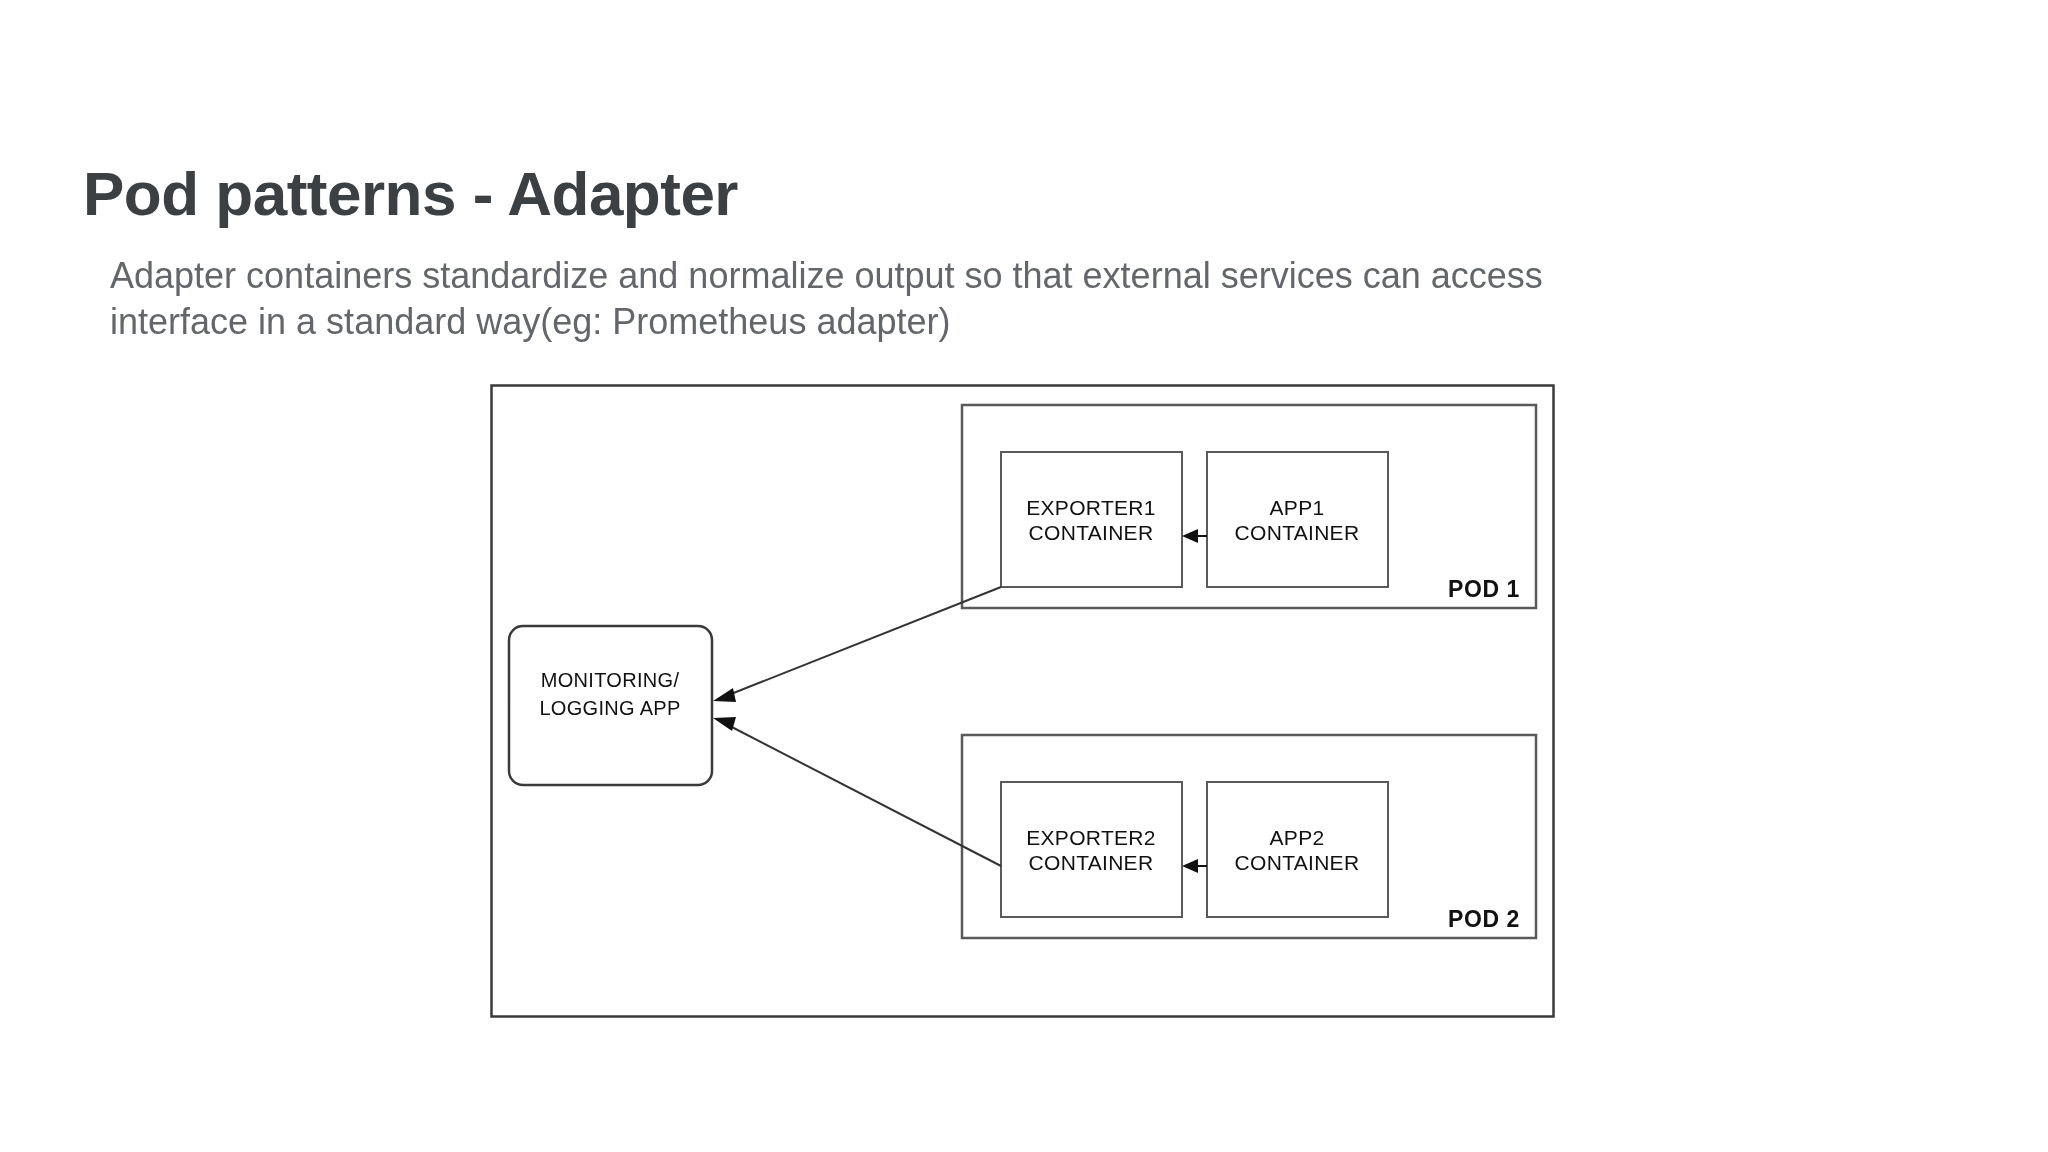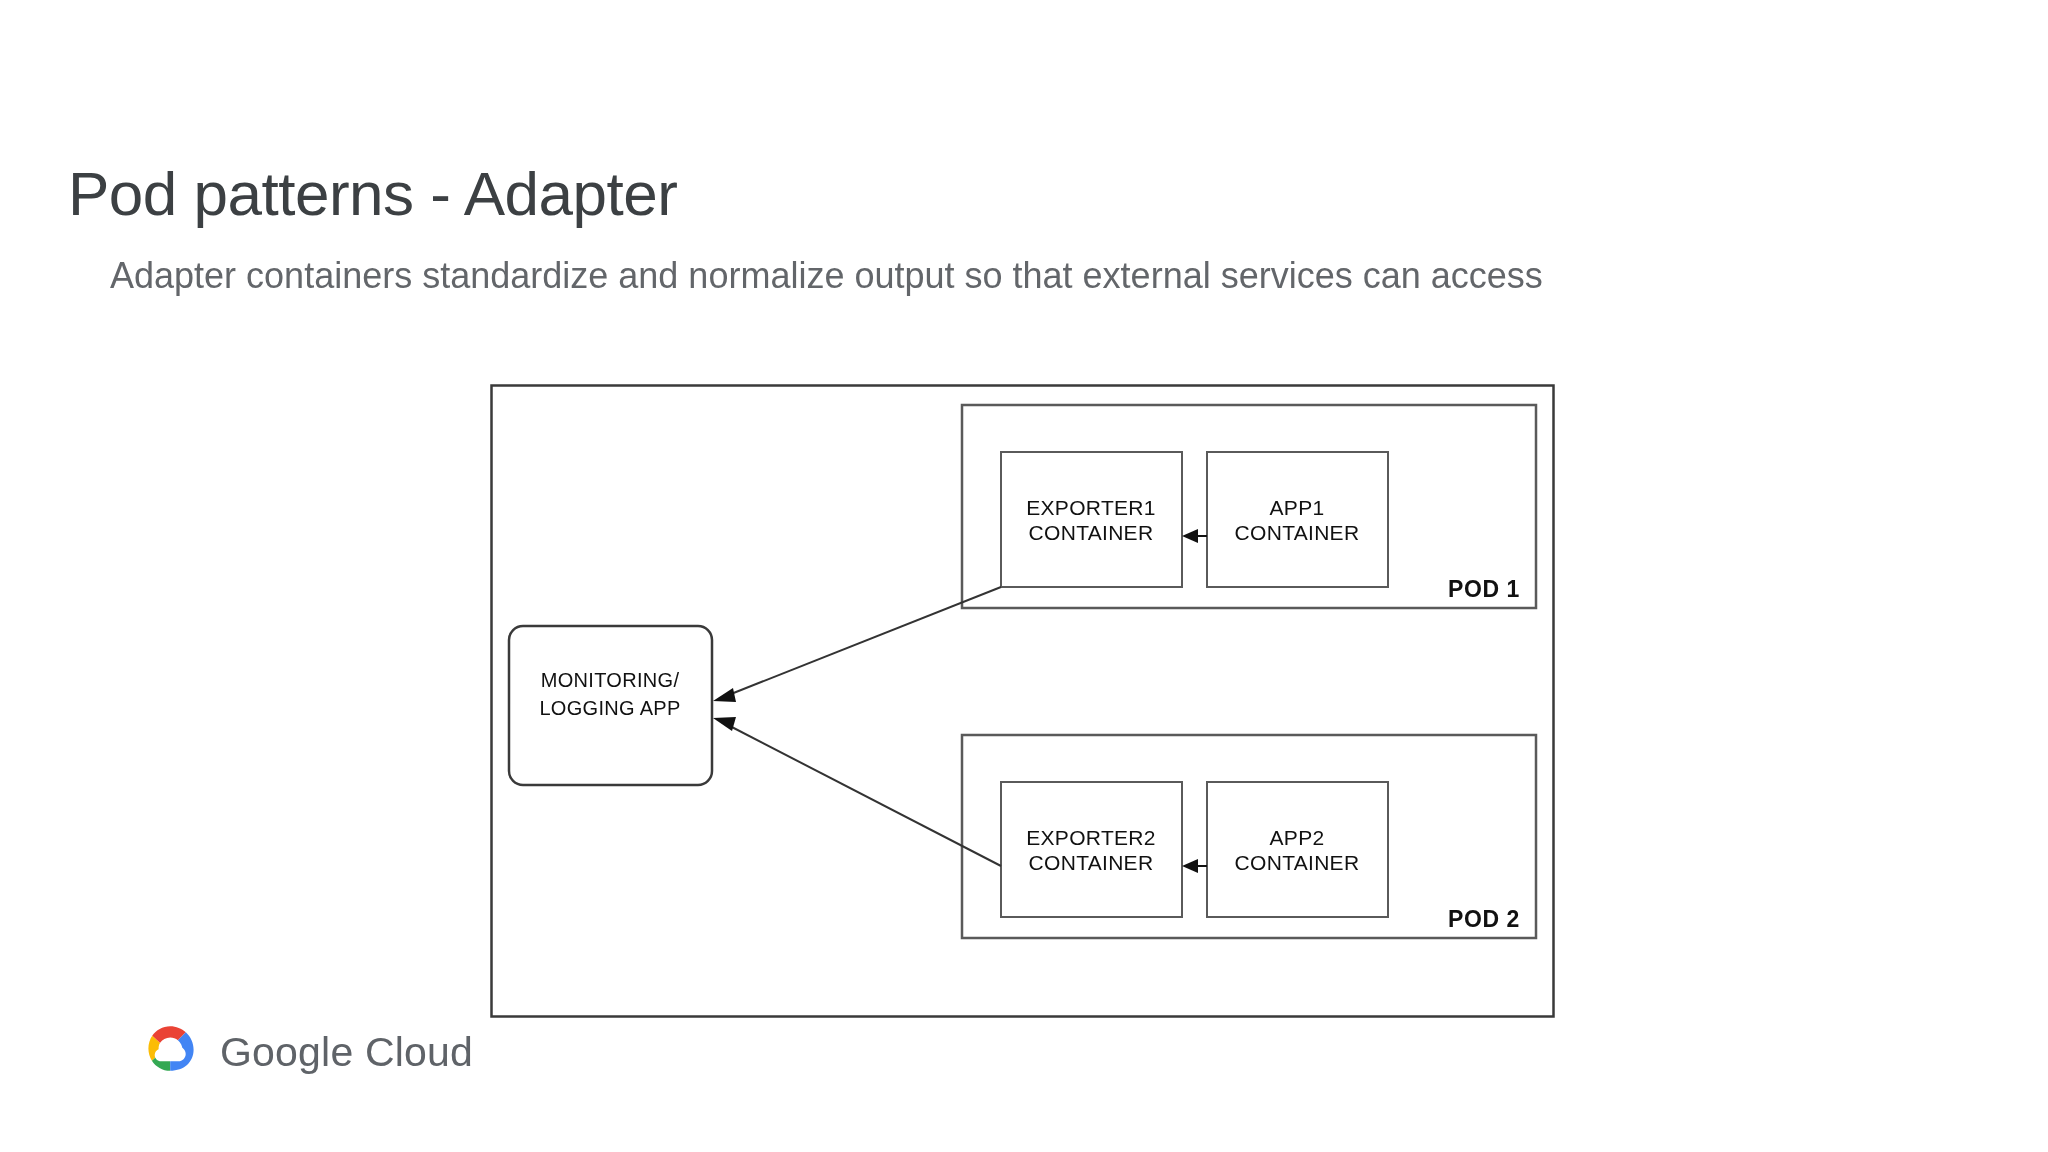--- a/index.html
+++ b/index.html
@@ -19,24 +19,24 @@
 
   .slide {
     position: absolute;
     inset: 0;
     background: #ffffff;
   }
 
   
   .slide-title {
     position: absolute;
-    left: 68px;
+    left: 83px;
     top: 118px;
     font-size: 62px;
-    font-weight: 400;
+    font-weight: 700;
     letter-spacing: -0.5px;
     color: #3c4043;
     line-height: 1.1;
     white-space: nowrap;
   }
 
   
   .slide-subtitle {
     position: absolute;
     left: 82px;
@@ -101,20 +101,21 @@
 </style>
 </head>
 <body>
 
 <div class="slide">
 
   <h1 class="slide-title">Pod patterns - Adapter</h1>
 
   <div class="slide-subtitle">
     <span class="line">Adapter containers standardize and normalize output so that external services can access</span>
+    <span class="line">interface in a standard way(eg: Prometheus adapter)</span>
   </div>
 
   <div class="diagram">
     <svg width="1066" height="634" viewBox="0 0 1066 634" xmlns="http://www.w3.org/2000/svg">
 
       <rect x="1.5" y="1.5" width="1062" height="631" fill="#ffffff" stroke="#3a3a3a" stroke-width="2.5"></rect>
 
       <rect x="472" y="21" width="574" height="203" fill="#ffffff" stroke="#5a5a5a" stroke-width="2.5"></rect>
 
       <rect x="511" y="68" width="181" height="135" fill="#ffffff" stroke="#5a5a5a" stroke-width="2"></rect>
@@ -159,29 +160,14 @@
       </g>
 
       <g>
         <line x1="511" y1="482" x2="236" y2="340" stroke="#333333" stroke-width="2"></line>
         <polygon points="223,334 246,333 242,347" fill="#111111"></polygon>
       </g>
 
     </svg>
   </div>
 
-  <div class="gc-logo">
-    <svg class="gc-logo-mark" viewBox="0 0 64 56" xmlns="http://www.w3.org/2000/svg">
-
-      <path d="M32.2 2.2 C24.6 2.2 18.0 6.0 14.2 11.8 L22.0 19.0 C24.3 15.6 28.0 13.5 32.2 13.5 C35.1 13.5 37.8 14.5 39.9 16.2 L47.8 8.3 C43.7 4.5 38.2 2.2 32.2 2.2 Z" fill="#EA4335"></path>
-
-      <path d="M14.2 11.8 C11.8 15.4 10.4 19.8 10.4 24.5 C10.4 29.0 11.7 33.2 13.9 36.7 L22.0 29.6 C21.1 28.1 20.6 26.4 20.6 24.5 C20.6 22.5 21.1 20.6 22.0 19.0 Z" fill="#FBBC05"></path>
-
-      <path d="M13.9 36.7 C17.7 42.8 24.5 46.8 32.2 46.8 L32.2 35.5 C28.2 35.5 24.6 33.6 22.3 30.5 L22.0 29.6 Z" fill="#34A853"></path>
-
-      <path d="M47.8 8.3 L39.9 16.2 C42.7 18.5 44.5 21.9 44.5 25.8 C44.5 31.2 40.8 35.5 32.2 35.5 L32.2 46.8 C46.0 46.8 55.6 38.2 55.6 25.8 C55.6 18.8 52.5 12.6 47.8 8.3 Z" fill="#4285F4"></path>
-
-      <path d="M38.1 20.6 C36.8 17.3 33.6 15.0 29.9 15.0 C25.0 15.0 21.0 19.0 21.0 24.0 C21.0 24.3 21.0 24.7 21.1 25.0 C18.5 25.8 16.7 28.2 16.7 31.0 C16.7 34.5 19.5 37.3 23.0 37.3 L40.4 37.3 C44.4 37.3 47.7 34.0 47.7 30.0 C47.7 26.1 44.6 22.9 40.7 22.7 C40.1 21.8 39.2 21.1 38.1 20.6 Z" fill="#ffffff"></path>
-    </svg>
-    <span class="gc-logo-text">Google Cloud</span>
-  </div>
 
 </div>
 
 </body></html>

